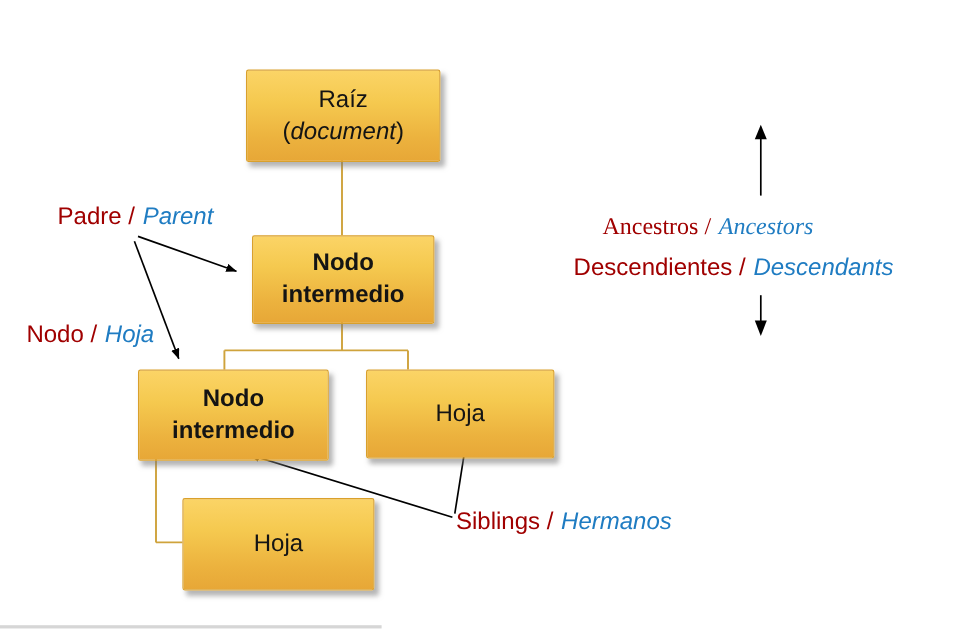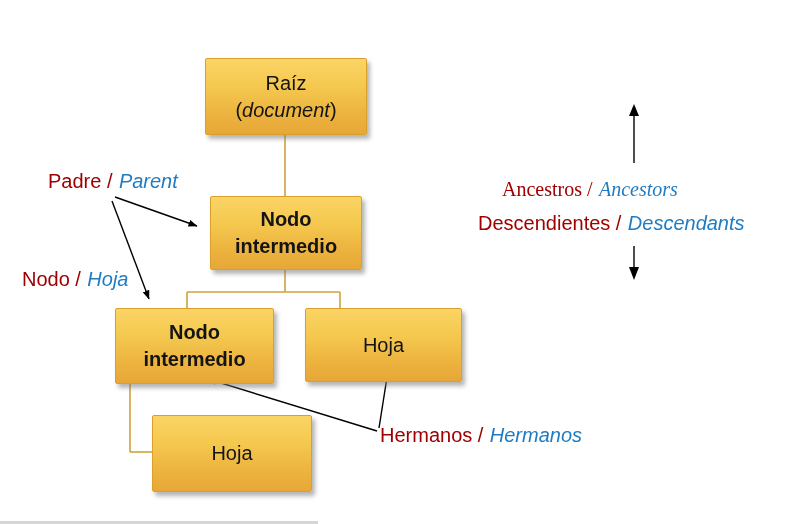--- a/index.html
+++ b/index.html
@@ -90,21 +90,21 @@
 
   <div class="lbl" style="left:48px;top:169px;">
     <span class="es">Padre /</span><span class="en">Parent</span>
   </div>
 
   <div class="lbl" style="left:22px;top:267px;">
     <span class="es">Nodo /</span><span class="en">Hoja</span>
   </div>
 
   <div class="lbl" style="left:380px;top:423px;">
-    <span class="es">Hermanos /</span><span class="en">Hermanos</span>
+    <span class="es">Siblings /</span><span class="en">Hermanos</span>
   </div>
 
   <div class="lbl" style="left:502px;top:177px;font-family:Liberation Serif, serif;">
     <span class="es">Ancestros /</span><span class="en">Ancestors</span>
   </div>
 
   <div class="lbl" style="left:478px;top:211px;">
     <span class="es">Descendientes /</span><span class="en">Descendants</span>
   </div>
 

